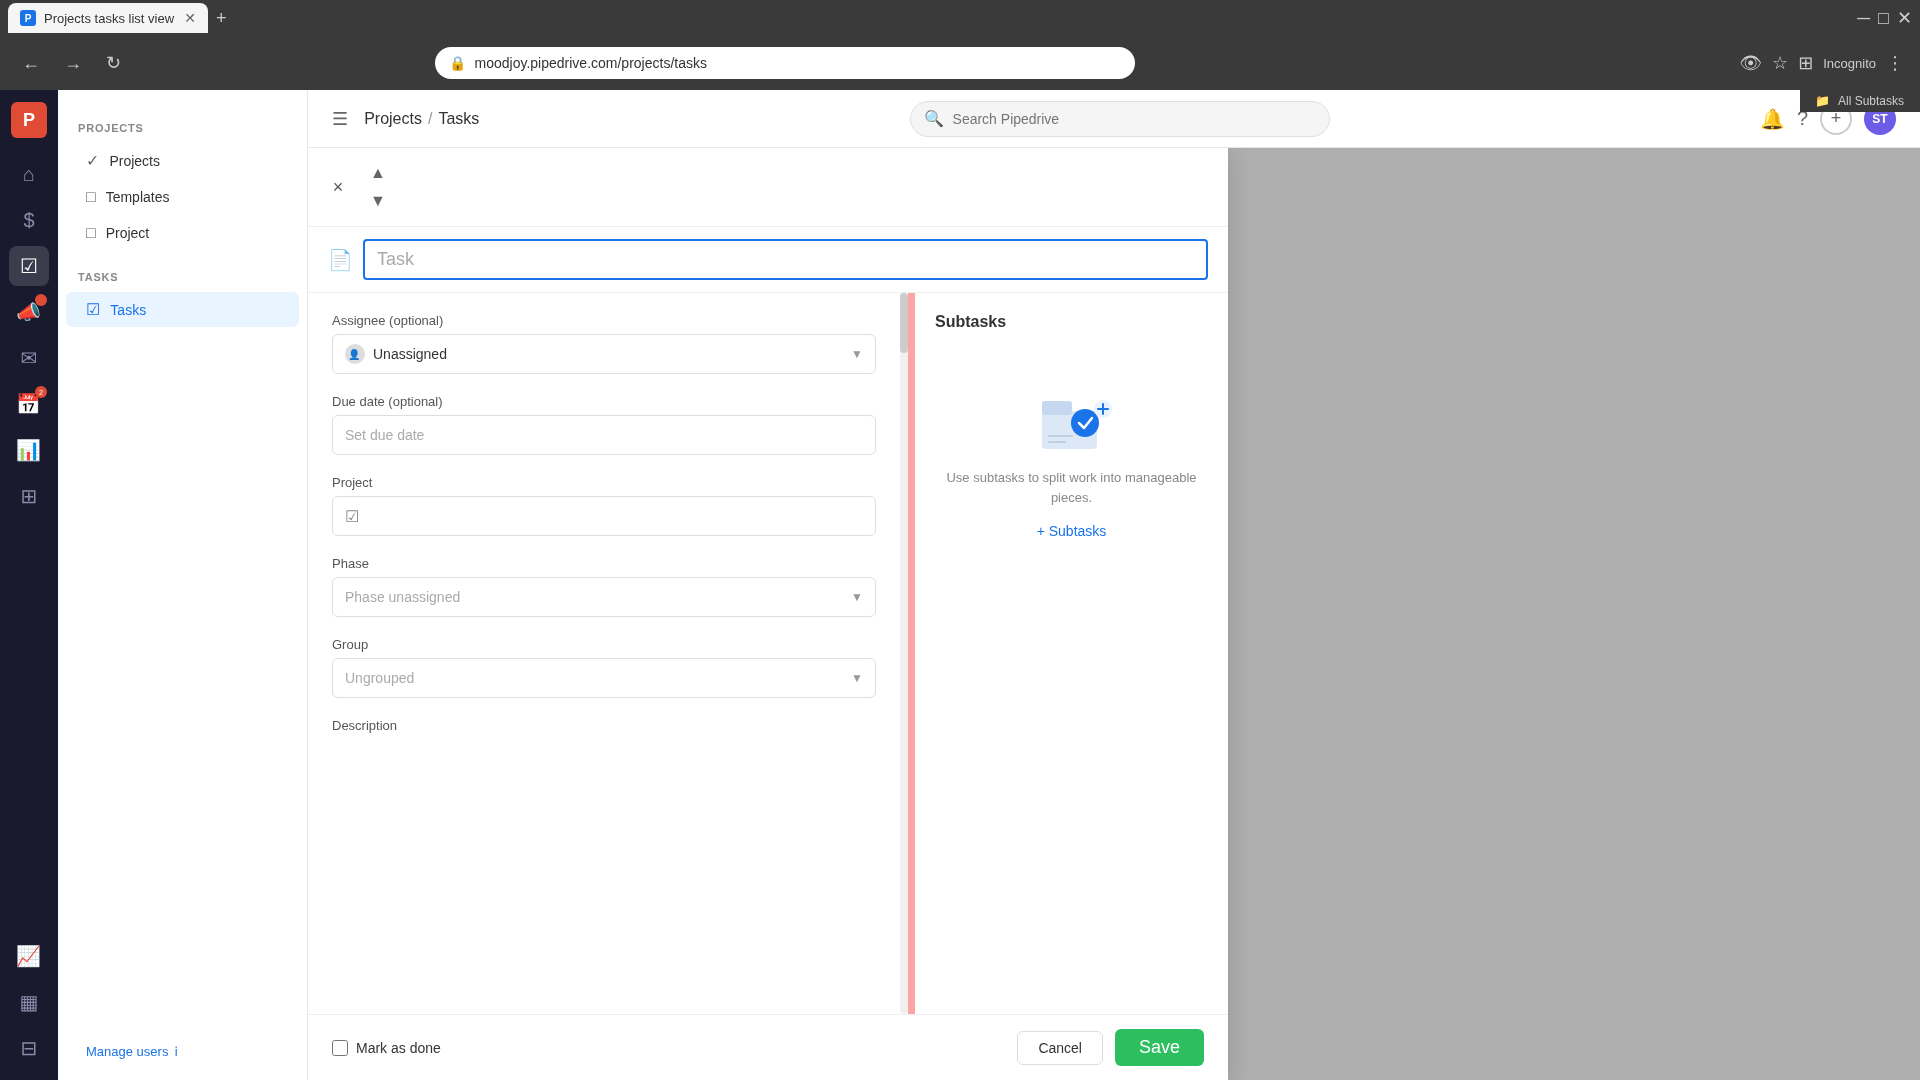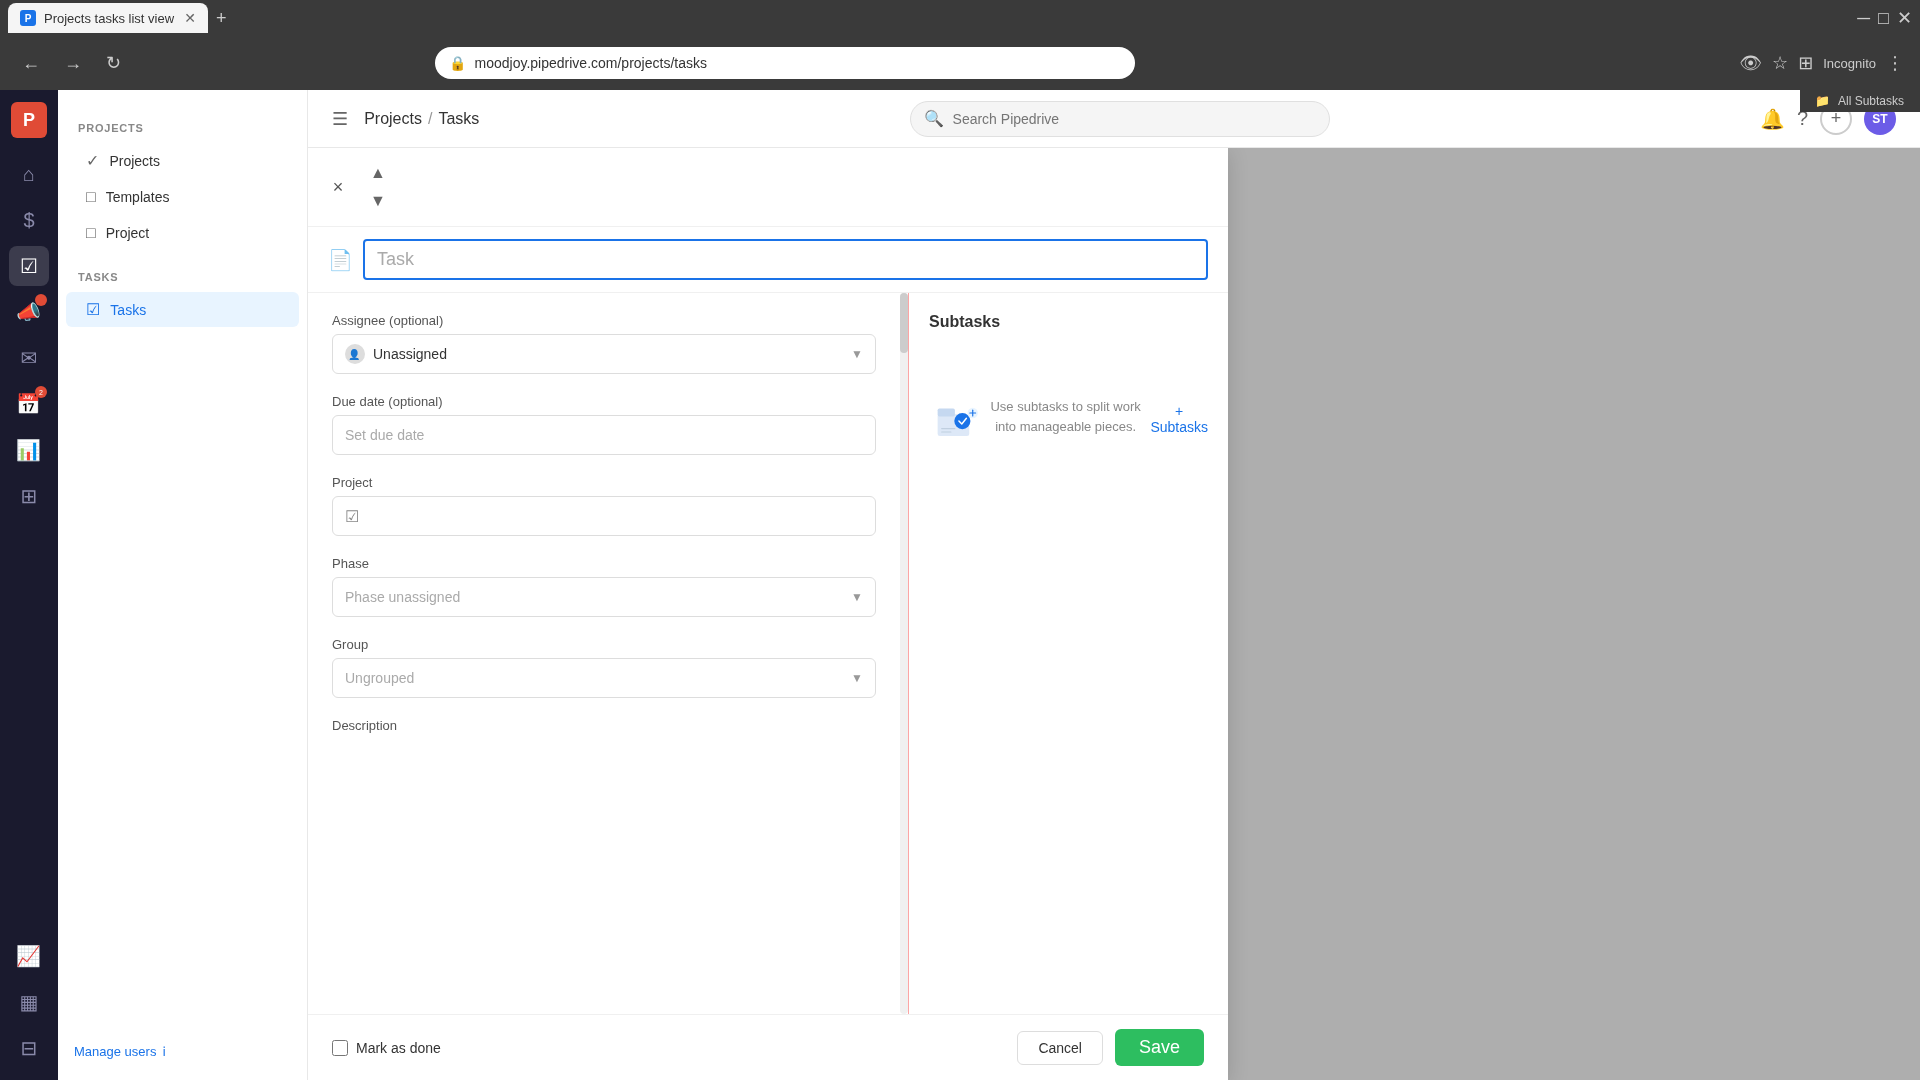--- a/index.html
+++ b/index.html
@@ -32,21 +32,21 @@
     .rail-badge { position: relative; }
     .badge-dot { position: absolute; top: 2px; right: 2px; width: 12px; height: 12px; background: #e04b36; border-radius: 50%; font-size: 8px; color: white; display: flex; align-items: center; justify-content: center; }
 
     
     .sidebar { width: 250px; background: white; border-right: 1px solid #e8e8e8; display: flex; flex-direction: column; padding: 20px 0; }
     .sidebar-section-title { font-size: 11px; font-weight: 700; color: #888; text-transform: uppercase; letter-spacing: 0.8px; padding: 0 20px; margin-bottom: 8px; margin-top: 12px; }
     .sidebar-item { display: flex; align-items: center; gap: 10px; padding: 8px 20px; cursor: pointer; border-radius: 6px; margin: 1px 8px; font-size: 14px; color: #333; }
     .sidebar-item.active { background: #e8f4ff; color: #1a73e8; }
     .sidebar-item .item-icon { font-size: 16px; color: #666; }
     .sidebar-item.active .item-icon { color: #1a73e8; }
-    .sidebar-footer { margin-top: auto; padding: 0 16px; }
+    .sidebar-footer { margin-top: auto; padding: 0 28px; }
     .manage-users { display: flex; align-items: center; gap: 6px; font-size: 13px; color: #1a73e8; cursor: pointer; }
 
     
     .main-content { flex: 1; display: flex; flex-direction: column; background: #f9f9f9; overflow: hidden; }
 
     
     .app-header { background: white; border-bottom: 1px solid #e8e8e8; height: 58px; display: flex; align-items: center; padding: 0 24px; gap: 16px; }
     .header-menu-btn { cursor: pointer; color: #666; font-size: 18px; }
     .breadcrumb { display: flex; align-items: center; gap: 6px; font-size: 16px; }
     .breadcrumb-link { color: #333; cursor: pointer; font-weight: 500; }
@@ -79,34 +79,34 @@
 
     
     .task-title-area { display: flex; align-items: center; padding: 12px 20px; gap: 10px; border-bottom: 1px solid #f0f0f0; }
     .task-type-icon { font-size: 20px; color: #888; }
     .task-title-input { flex: 1; border: 2px solid #1a73e8; border-radius: 4px; padding: 8px 12px; font-size: 18px; color: #333; outline: none; }
     .task-title-input::placeholder { color: #aaa; }
 
     
     .modal-body { display: flex; flex: 1; overflow: hidden; }
     .modal-left { flex: 1; overflow-y: auto; padding: 20px 24px; }
-    .modal-right { width: 320px; border-left: 1px solid #fca5a5; padding: 20px; }
+    .modal-right { width: 320px; border-left: 7px solid #fca5a5; padding: 20px; }
 
     
     .section-title { font-size: 16px; font-weight: 600; color: #333; margin-bottom: 20px; }
     .form-group { margin-bottom: 20px; }
     .form-label { font-size: 13px; font-weight: 500; color: #555; margin-bottom: 6px; }
     .form-select { width: 100%; height: 40px; border: 1px solid #ddd; border-radius: 6px; padding: 0 12px; font-size: 14px; color: #333; background: white; display: flex; align-items: center; justify-content: space-between; cursor: pointer; }
     .form-select .select-left { display: flex; align-items: center; gap: 8px; }
     .form-select .avatar-sm { width: 20px; height: 20px; background: #ddd; border-radius: 50%; display: flex; align-items: center; justify-content: center; font-size: 10px; color: #888; }
     .form-select .chevron { color: #999; font-size: 12px; }
     .form-input { width: 100%; height: 40px; border: 1px solid #ddd; border-radius: 6px; padding: 0 12px; font-size: 14px; color: #333; background: white; display: flex; align-items: center; gap: 8px; cursor: pointer; color: #aaa; }
     .form-input .task-icon { color: #888; font-size: 16px; }
     .subtasks-title { font-size: 16px; font-weight: 600; color: #333; margin-bottom: 20px; }
-    .subtasks-illustration { display: flex; flex-direction: row; align-items: center; justify-content: center; padding: 30px 0; }
+    .subtasks-illustration { display: flex; flex-direction: column; align-items: center; justify-content: center; padding: 30px 0; }
     .subtasks-desc { font-size: 13px; color: #888; text-align: center; margin: 12px 0 16px; line-height: 1.5; }
     .add-subtask-btn { display: flex; align-items: center; gap: 6px; color: #1a73e8; font-size: 14px; cursor: pointer; background: none; border: none; }
 
     
     .modal-footer { padding: 14px 24px; border-top: 1px solid #f0f0f0; display: flex; align-items: center; justify-content: flex-end; gap: 12px; background: white; }
     .mark-done-label { display: flex; align-items: center; gap: 8px; font-size: 14px; color: #333; cursor: pointer; margin-right: auto; }
     .mark-done-label input[type=checkbox] { width: 16px; height: 16px; }
     .btn-cancel { background: white; border: 1px solid #ddd; color: #333; padding: 8px 20px; border-radius: 6px; font-size: 14px; cursor: pointer; }
     .btn-save { background: #2dbe60; border: none; color: white; padding: 8px 24px; border-radius: 6px; font-size: 18px; cursor: pointer; font-weight: 500; }
 

